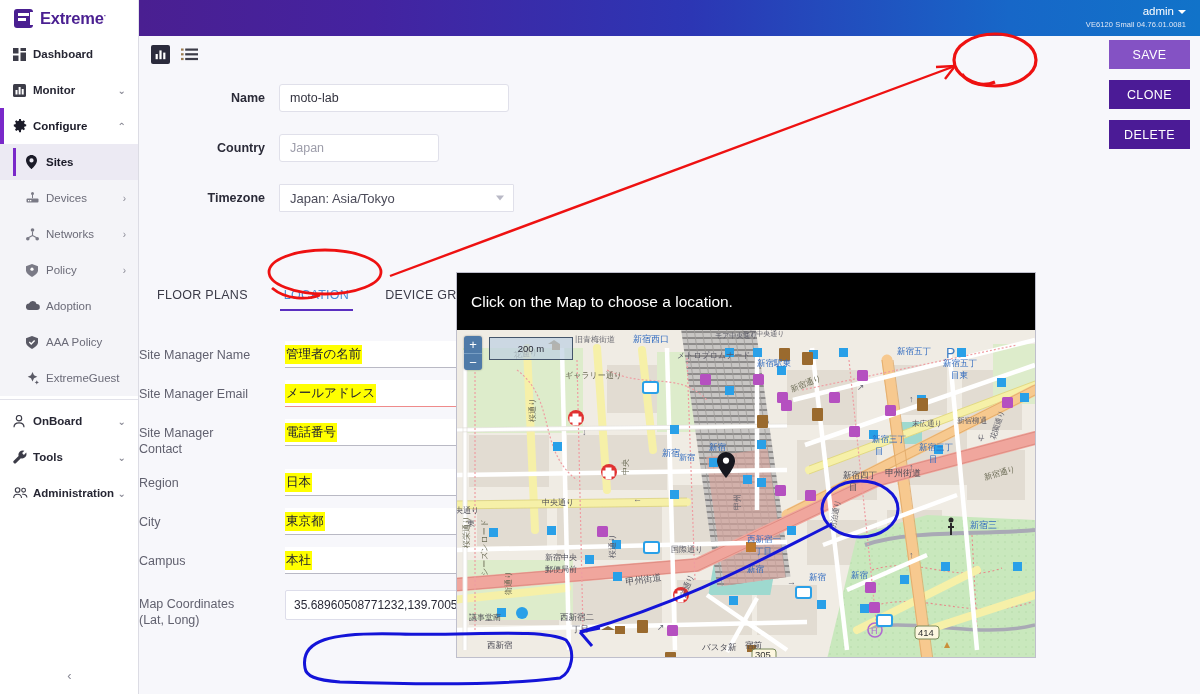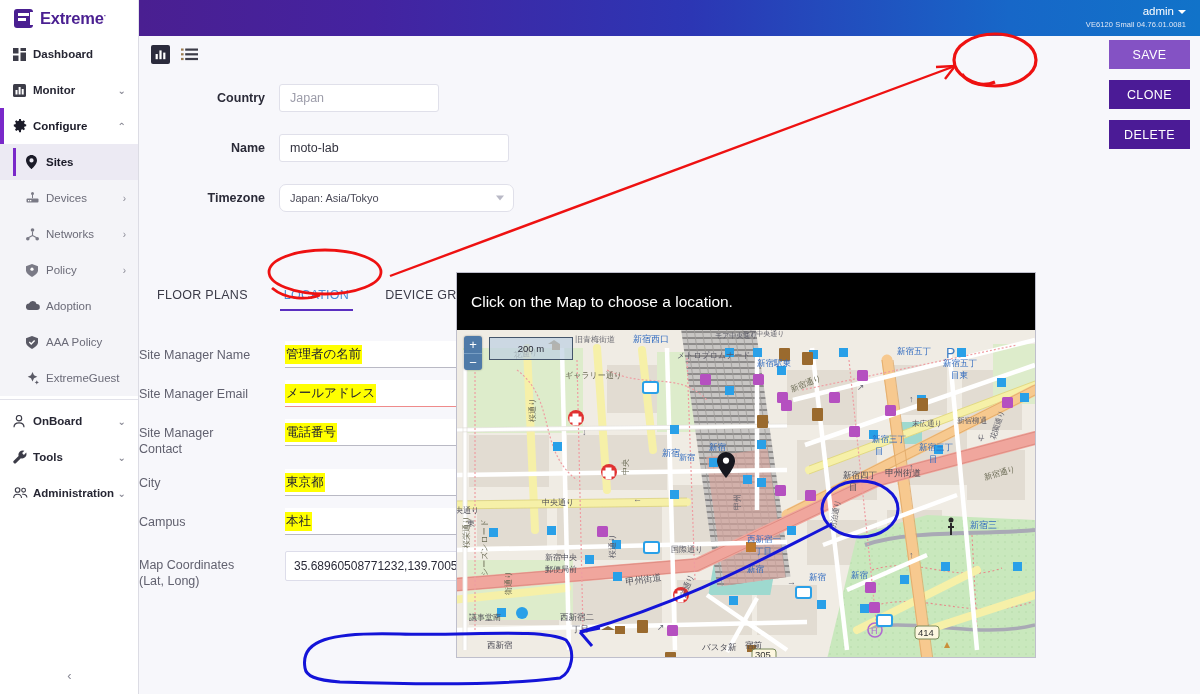--- a/index.html
+++ b/index.html
@@ -128,22 +128,22 @@
   .finput {
     height: 28px; border: 1px solid #e0e0ea; background: #fff; border-radius: 3px;
     display: flex; align-items: center; padding: 0 10px;
     font-size: 12.5px; color: #33333f;
   }
   .finput.w230 { width: 230px; }
   .finput.w160 { width: 160px; }
   .finput.ph { color: #9d9daa; }
   .fselect {
     position: relative; width: 235px; height: 28px; border: 1px solid #e0e0ea;
-    background: #fff; border-radius: 7px; display: flex; align-items: center;
-    padding: 0 10px; font-size: 11px; color: #4a4a58;
+    background: #fff; border-radius: 1px; display: flex; align-items: center;
+    padding: 0 10px; font-size: 13px; color: #4a4a58;
   }
   .fselect .arr {
     position: absolute; right: 9px; top: 50%; transform: translateY(-50%);
     border-left: 4px solid transparent; border-right: 4px solid transparent;
     border-top: 5px solid #b9b9c6;
   }
 
   
   .tabs {
     position: absolute; left: 18px; top: 252px; display: flex; gap: 36px;
@@ -415,26 +415,26 @@
     </div>
 
     <div class="act-buttons">
       <button class="btn save">SAVE</button>
       <button class="btn clone">CLONE</button>
       <button class="btn delete">DELETE</button>
     </div>
 
     <div class="form-top">
       <div class="frow">
+        <div class="flabel">Name</div>
+        <div class="finput w230">moto-lab</div>
+      </div>
+      <div class="frow">
         <div class="flabel">Country</div>
         <div class="finput w160 ph">Japan</div>
-      </div>
-      <div class="frow">
-        <div class="flabel">Name</div>
-        <div class="finput w230">moto-lab</div>
       </div>
       <div class="frow">
         <div class="flabel">Timezone</div>
         <div class="fselect">
           <span>Japan: Asia/Tokyo</span>
           <span class="arr"></span>
         </div>
       </div>
     </div>
 
@@ -468,20 +468,28 @@
 
       <div class="lrow">
         <div class="llabel">Site Manager<br>Contact</div>
         <div class="lfield-wrap">
           <div class="lfield">
             <span class="hl">電話番号</span>
           </div>
         </div>
       </div>
 
+      <div class="lrow">
+        <div class="llabel">Region</div>
+        <div class="lfield-wrap">
+          <div class="lfield">
+            <span class="hl">日本</span>
+          </div>
+        </div>
+      </div>
 
       <div class="lrow">
         <div class="llabel">City</div>
         <div class="lfield-wrap">
           <div class="lfield">
             <span class="hl">東京都</span>
           </div>
         </div>
       </div>
 

